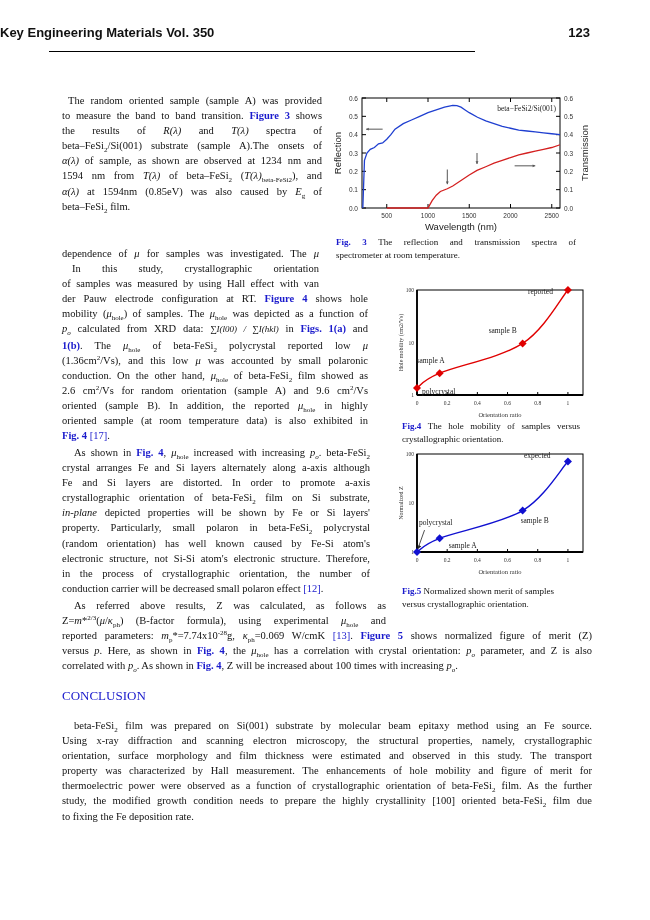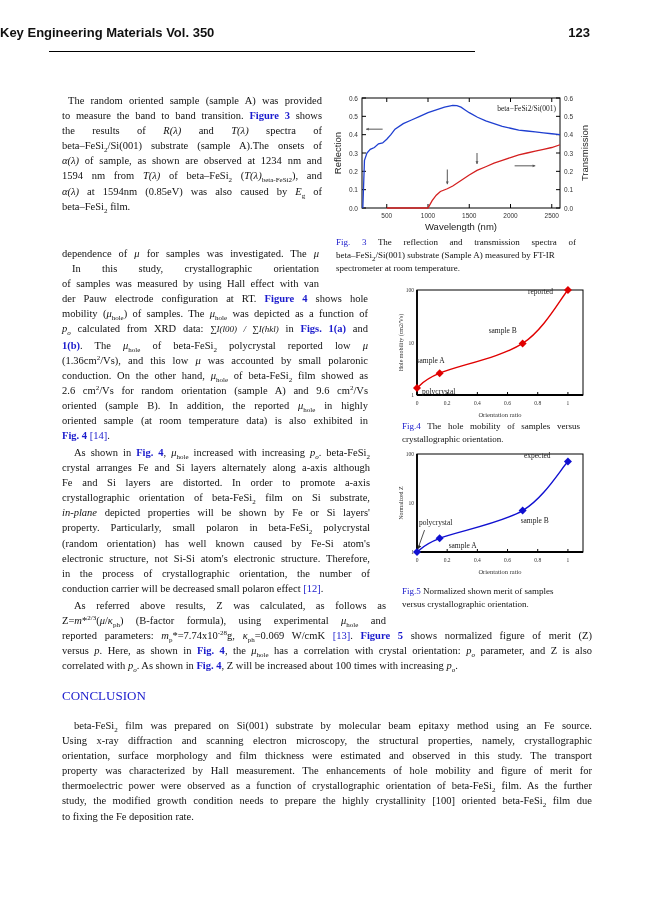--- a/index.html
+++ b/index.html
@@ -11,21 +11,21 @@
   .hdr-page { position:absolute; right:60px; top:25px;
               font-family:"Liberation Sans", sans-serif; font-weight:bold; font-size:13px; }
   .p { position:absolute; font-size:10.5px; line-height:15.1px; text-align:justify; }
   .p .ln { display:block; text-align:justify; text-align-last:justify; white-space:nowrap; }
   .p .ln.last { text-align-last:left; }
   .blue { color:#1a1acc; font-weight:bold; }
   .ref { color:#1a1acc; }
   i { font-style:italic; }
   sub, sup { font-size:7px; line-height:0; }
   .cap { position:absolute; font-size:9px; line-height:13px; }
-  .cap .lab { color:#1a1acc; font-weight:normal; }
+  .cap .lab { color:#1a1acc; font-weight:bold; }
   .conc-h { position:absolute; left:62px; top:688px; font-size:13px; font-weight:normal; color:#1a1acc; }
   svg text { font-family:"Liberation Sans", sans-serif; }
   .serif-t { font-family:"Liberation Serif", serif !important; }
 </style>
 </head>
 <body>
 
 <div class="hdr">
   <div class="hdr-title">Key Engineering Materials Vol. 350</div>
   <div class="hdr-page">123</div>
@@ -99,38 +99,37 @@
     <line x1="184.625" y1="75.83333333333333" x2="205.25" y2="75.83333333333333" stroke="#555" stroke-width="1"></line>
     <polygon points="205.25,75.83333333333333 202.61725231432888,77.27160994914594 202.61725231432888,74.39505671752072" fill="#555"></polygon>
     <line x1="117.305" y1="79.5" x2="117.305" y2="94.16666666666666" stroke="#555" stroke-width="1"></line>
     <polygon points="117.305,94.16666666666666 115.8667233841874,91.53391898099554 118.74327661581262,91.53391898099554" fill="#555"></polygon>
     <line x1="147.005" y1="63" x2="147.005" y2="74" stroke="#555" stroke-width="1"></line>
     <polygon points="147.005,74 145.56672338418738,71.36725231432888 148.4432766158126,71.36725231432888" fill="#555"></polygon>
   </svg>
 
 <div class="cap" style="left:336px; top:236px; width:240px;">
   <span class="ln" style="display:block;text-align:justify;text-align-last:justify;white-space:nowrap"><span class="lab">Fig. 3</span> <span>The reflection and transmission spectra of</span></span>
-  <span style="display:block;white-space:nowrap">beta–FeSi<sub>2</sub>/Si(001) substrate (Sample A) measured by FT-IR</span>
   <span style="display:block">spectrometer at room temperature.</span>
 </div>
 
 <div class="p" style="left:62px; top:246px; width:306px;">
   <span class="ln" style="width:257px">dependence of <i>μ</i> for samples was investigated. The <i>μ</i></span>
   <span class="ln" style="padding-left:10px; width:247px">In this study, crystallographic orientation</span>
   <span class="ln" style="width:257px">of samples was measured by using Hall effect with van</span>
   <span class="ln">der Pauw electrode configuration at RT. <span class="blue">Figure 4</span> shows hole</span>
   <span class="ln">mobility (<i>μ</i><sub>hole</sub>) of samples. The <i>μ</i><sub>hole</sub> was depicted as a function of</span>
   <span class="ln"><i>p<sub>o</sub></i> calculated from XRD data: <span style="font-size:9px"><i>∑I(l00) / ∑I(hkl)</i></span> in <span class="blue">Figs. 1(a)</span> and</span>
   <span class="ln"><span class="blue">1(b)</span>. The <i>μ</i><sub>hole</sub> of beta-FeSi<sub>2</sub> polycrystal reported low <i>μ</i></span>
   <span class="ln">(1.36cm<sup>2</sup>/Vs), and this low <i>μ</i> was accounted by small polaronic</span>
   <span class="ln">conduction. On the other hand, <i>μ</i><sub>hole</sub> of beta-FeSi<sub>2</sub> film showed as</span>
   <span class="ln">2.6 cm<sup>2</sup>/Vs for random orientation (sample A) and 9.6 cm<sup>2</sup>/Vs</span>
   <span class="ln">oriented (sample B). In addition, the reported <i>μ</i><sub>hole</sub> in highly</span>
   <span class="ln">oriented sample (at room temperature data) is also exhibited in</span>
-  <span class="ln last"><span class="blue">Fig. 4</span> <span class="ref">[14]</span>.</span>
+  <span class="ln last"><span class="blue">Fig. 4</span> <span class="ref">[17]</span>.</span>
 </div>
 
 <div class="p" style="left:62px; top:445px; width:308px;">
   <span class="ln" style="padding-left:12px">As shown in <span class="blue">Fig. 4</span>, <i>μ</i><sub>hole</sub> increased with increasing <i>p<sub>o</sub></i>. beta-FeSi<sub>2</sub></span>
   <span class="ln">crystal arranges Fe and Si layers alternately along a-axis although</span>
   <span class="ln">Fe and Si layers are distorted. In order to promote a-axis</span>
   <span class="ln">crystallographic orientation of beta-FeSi<sub>2</sub> film on Si substrate,</span>
   <span class="ln"><i>in-plane</i> <span>depicted properties will be shown by Fe or Si layers'</span></span>
   <span class="ln">property. Particularly, small polaron in beta-FeSi<sub>2</sub> polycrystal</span>
   <span class="ln">(random orientation) has well known caused by Fe-Si atom's</span>

